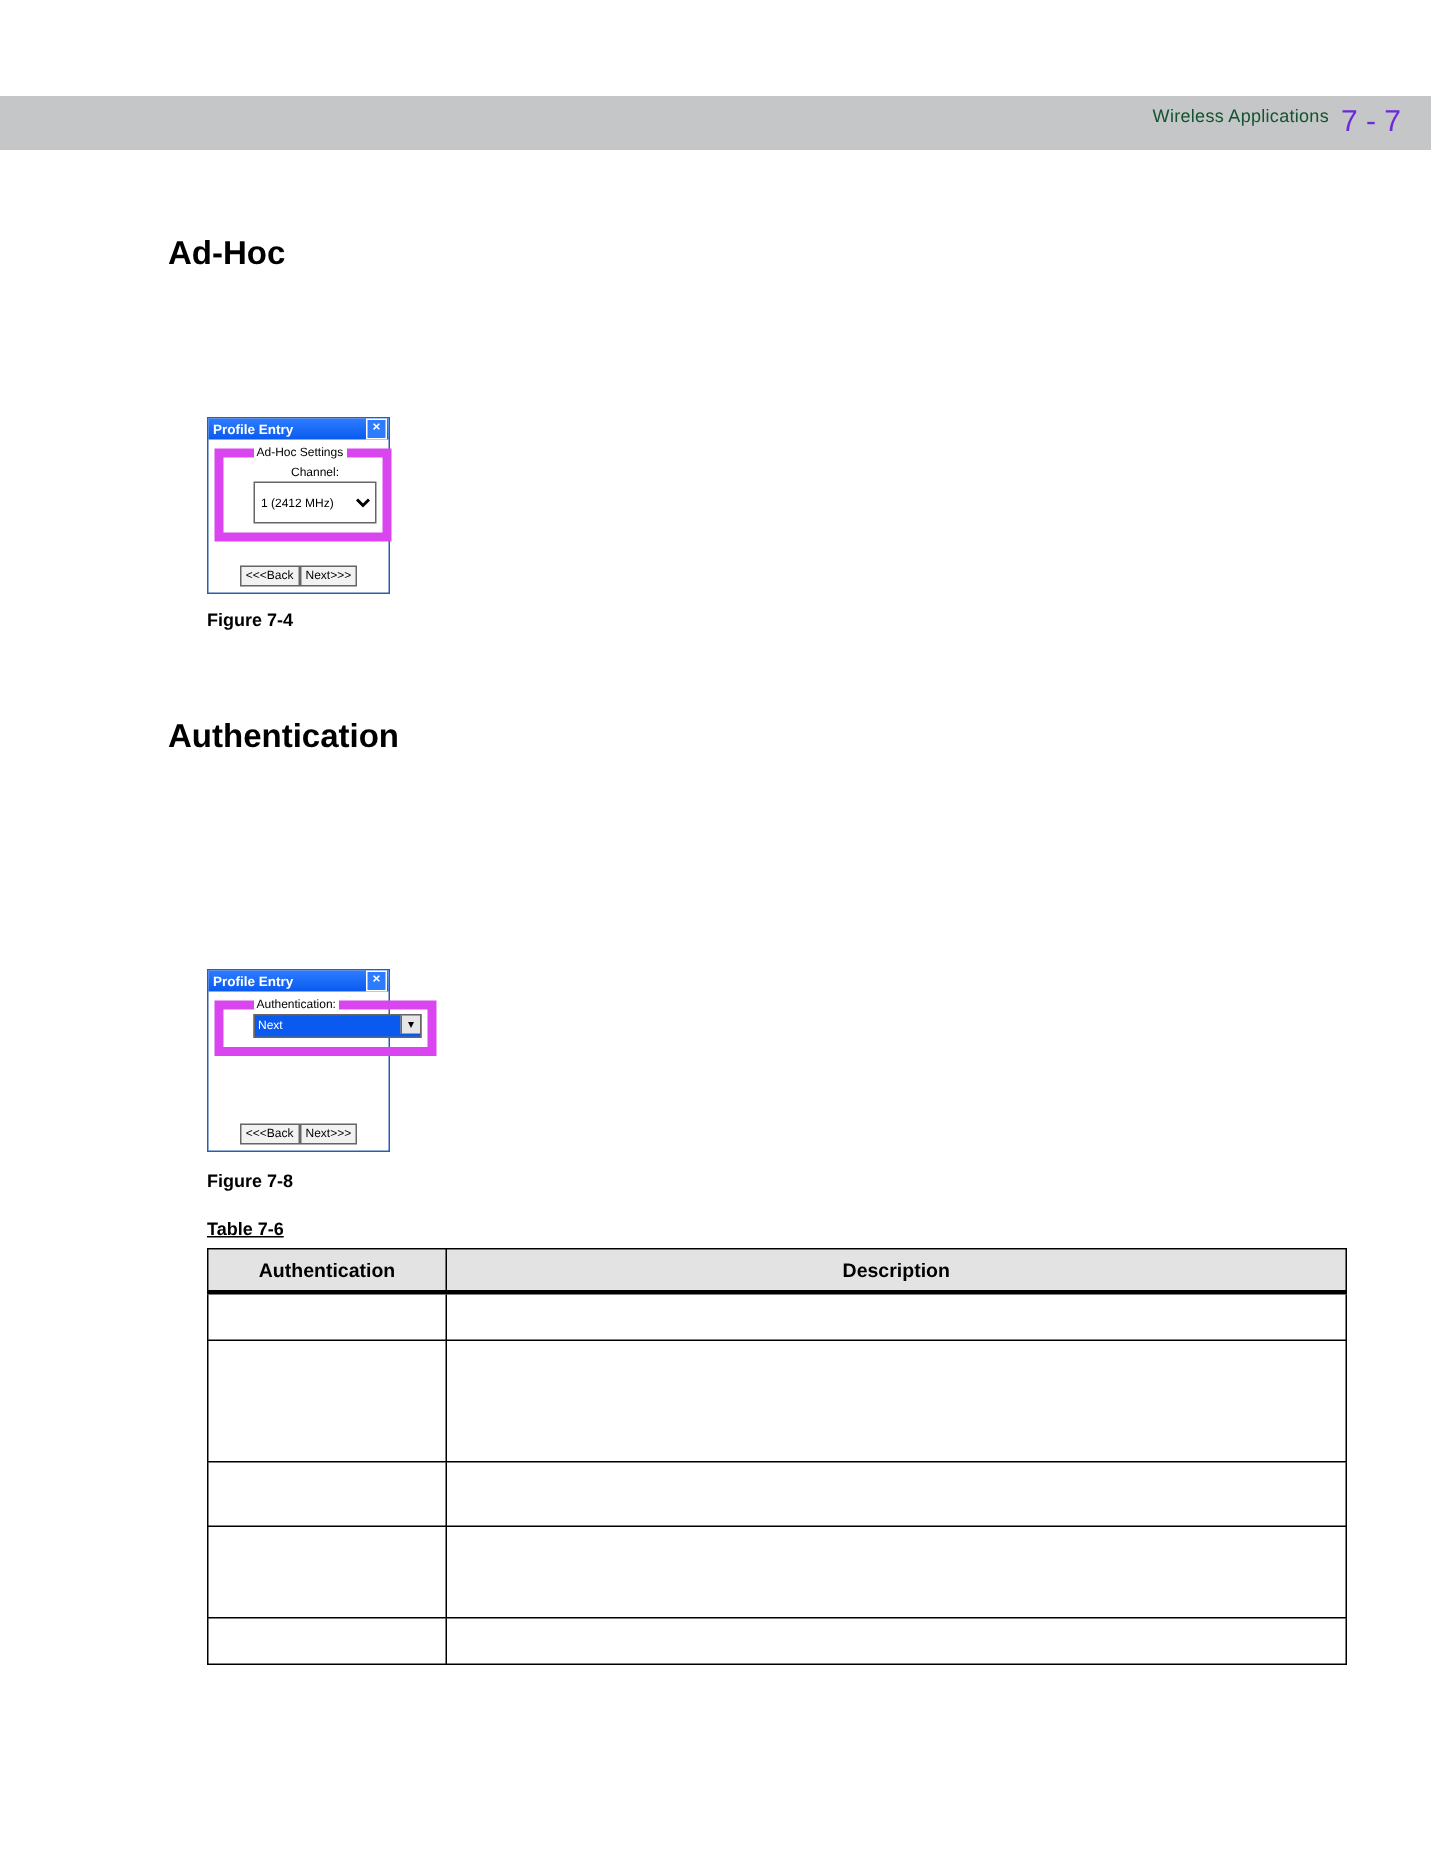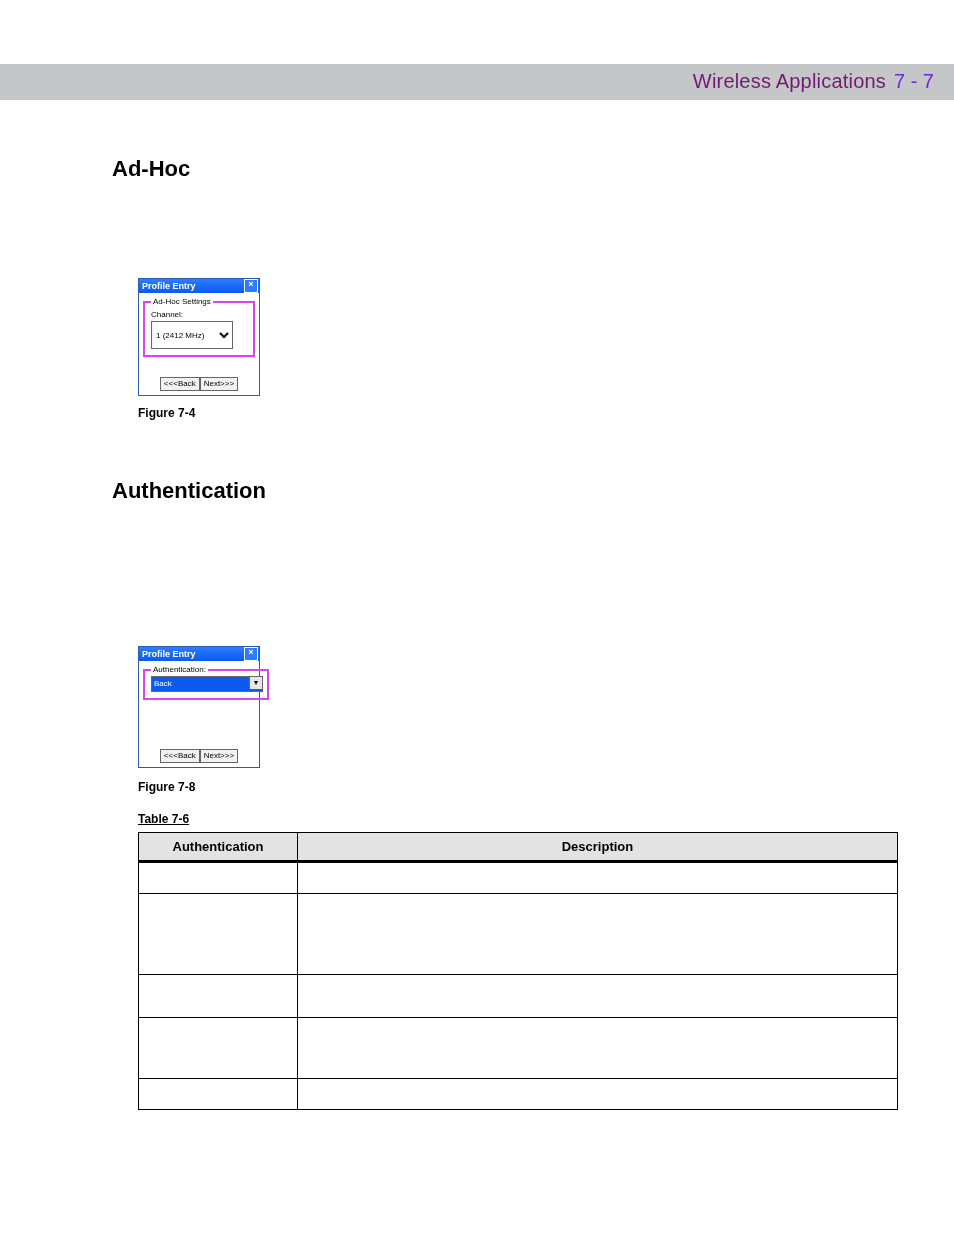--- a/index.html
+++ b/index.html
@@ -21,24 +21,24 @@
     top: 64px;
     left: 0;
     width: 954px;
     height: 36px;
     background: #c4c6c8;
   }
   .header-title {
     position: absolute;
     right: 68px;
     top: 6px;
-    font-size: 20px;
+    font-size: 12px;
     font-family: "Helvetica Neue", Arial, sans-serif;
     font-weight: 300;
-    color: #701a75;
+    color: #14532d;
     letter-spacing: 0.2px;
   }
   .header-page {
     position: absolute;
     right: 20px;
     top: 6px;
     font-size: 20px;
     font-family: "Helvetica Neue", Arial, sans-serif;
     font-weight: 300;
     color: #6d28d9;
@@ -85,29 +85,29 @@
     line-height: 9px;
     text-align: center;
     font-weight: bold;
   }
   .dlg .body {
     padding: 4px 4px 0 4px;
     font-size: 8px;
     color: #000;
   }
   .dlg fieldset {
-    border: 2px solid #d946ef;
+    border: 6px solid #d946ef;
     margin: 0;
-    padding: 2px 4px 6px 6px;
+    padding: 2px 4px 6px 20px;
   }
   .dlg legend {
     font-size: 8px;
     padding: 0 2px;
   }
-  .dlg .label8 { font-size: 8px; margin: 2px 0; }
+  .dlg .label8 { font-size: 8px; margin: 2px 0; text-align: center; }
   .dlg select {
     display: block;
     width: 82px;
     font-size: 8px;
     height: 28px;
     border: 1px solid #666;
     background: #fff;
   }
   .dlg .auth-select {
     display: flex;
@@ -234,21 +234,21 @@
 
   <div id="dlg2" class="dlg">
     <div class="titlebar">
       <span>Profile Entry</span>
       <span class="close">×</span>
     </div>
     <div class="body">
       <fieldset>
         <legend>Authentication:</legend>
         <div class="auth-select">
-          <span>Back</span>
+          <span>Next</span>
           <span class="arrow">▾</span>
         </div>
       </fieldset>
     </div>
     <div class="btnrow">
       <button class="btn">&lt;&lt;&lt;Back</button>
       <button class="btn">Next&gt;&gt;&gt;</button>
     </div>
   </div>
 

